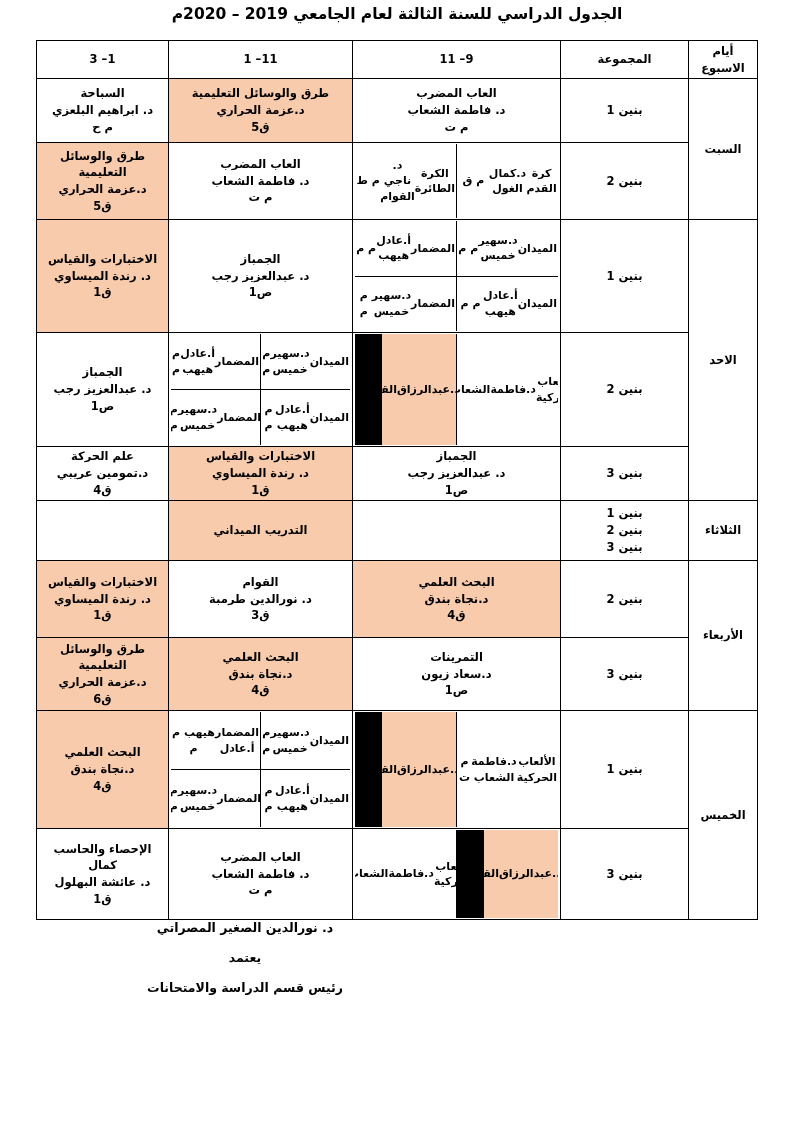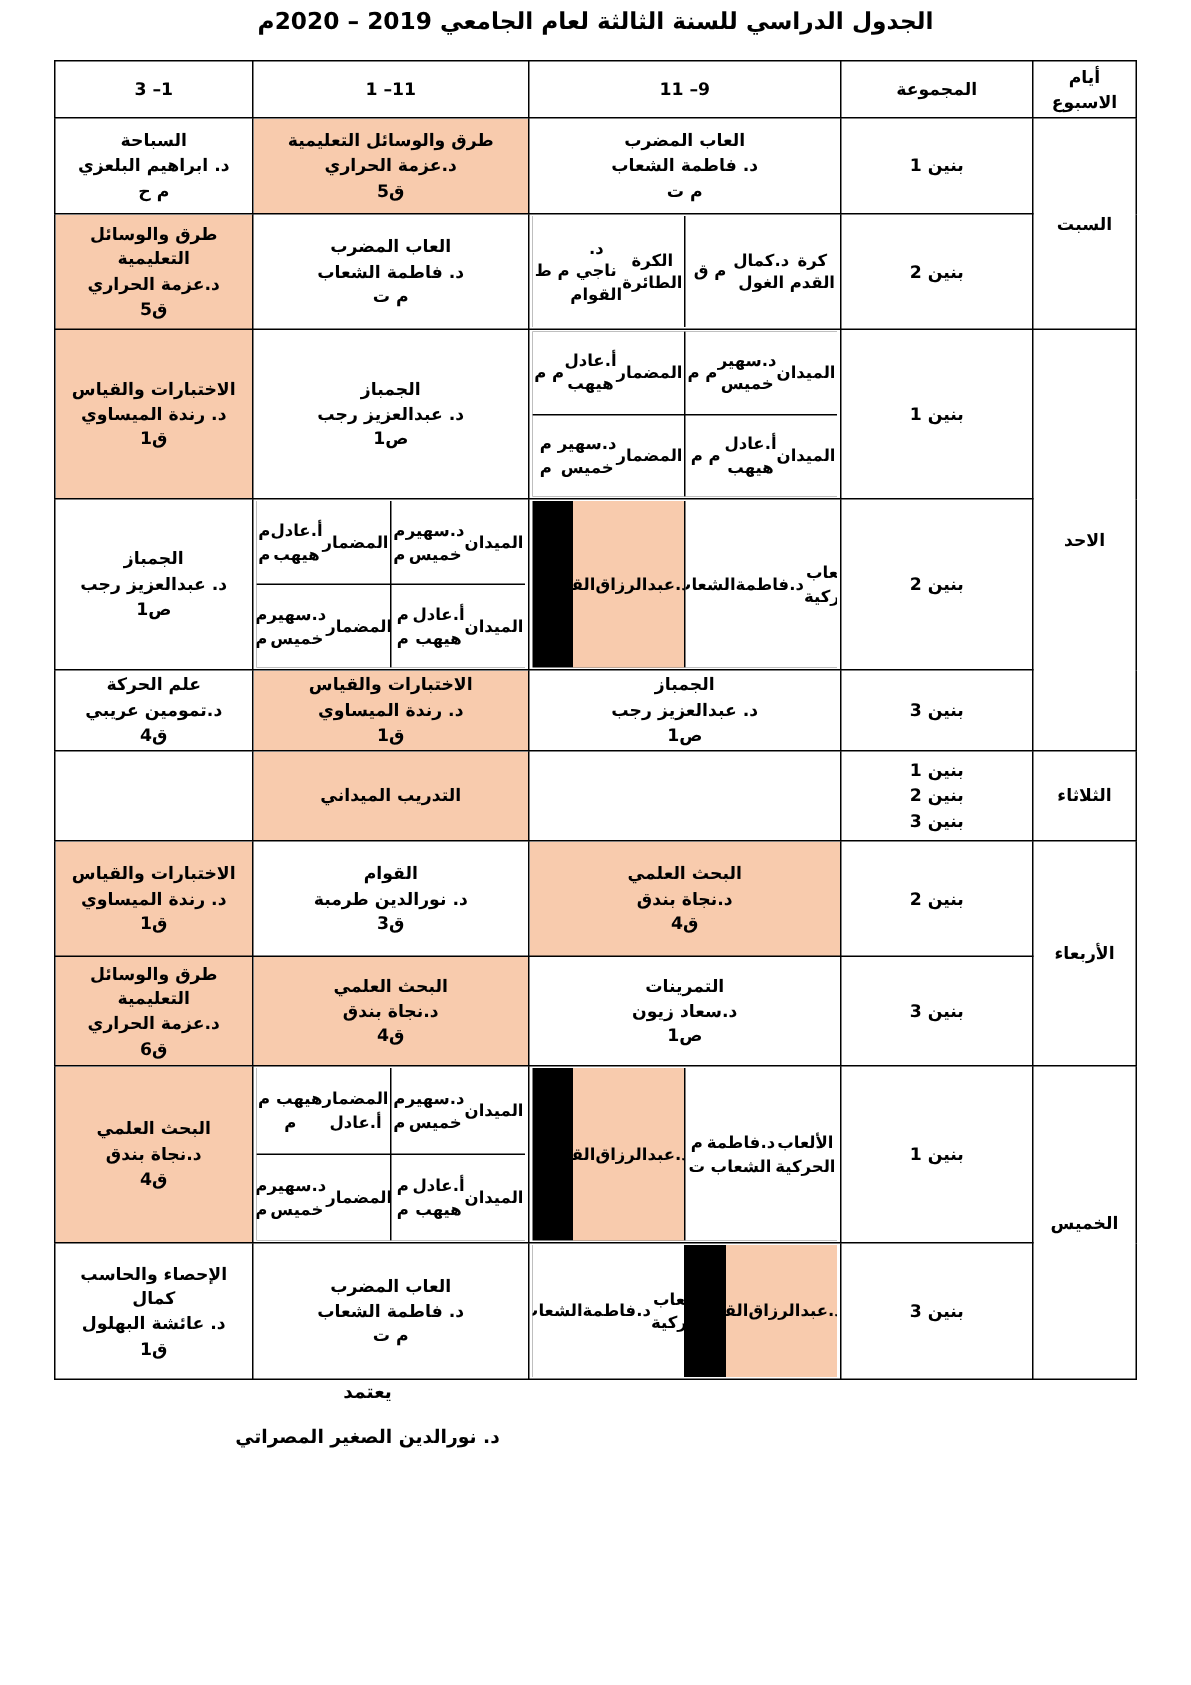--- a/index.html
+++ b/index.html
@@ -363,15 +363,16 @@
           <div class="ln">الإحصاء والحاسب</div>
           <div class="ln">كمال</div>
           <div class="ln">د. عائشة البهلول</div>
           <div class="ln">ق1</div>
         </td>
   </tr>
 </tbody>
   </table>
 
 <div class="footer-block">
+  <div class="f-line">د. نورالدين الصغير المصراتي</div>
   <div class="f-line">يعتمد</div>
-  <div class="f-line">د. نورالدين الصغير المصراتي</div>
+  <div class="f-line">رئيس قسم الدراسة والامتحانات</div>
 </div>
 
 </body></html>

